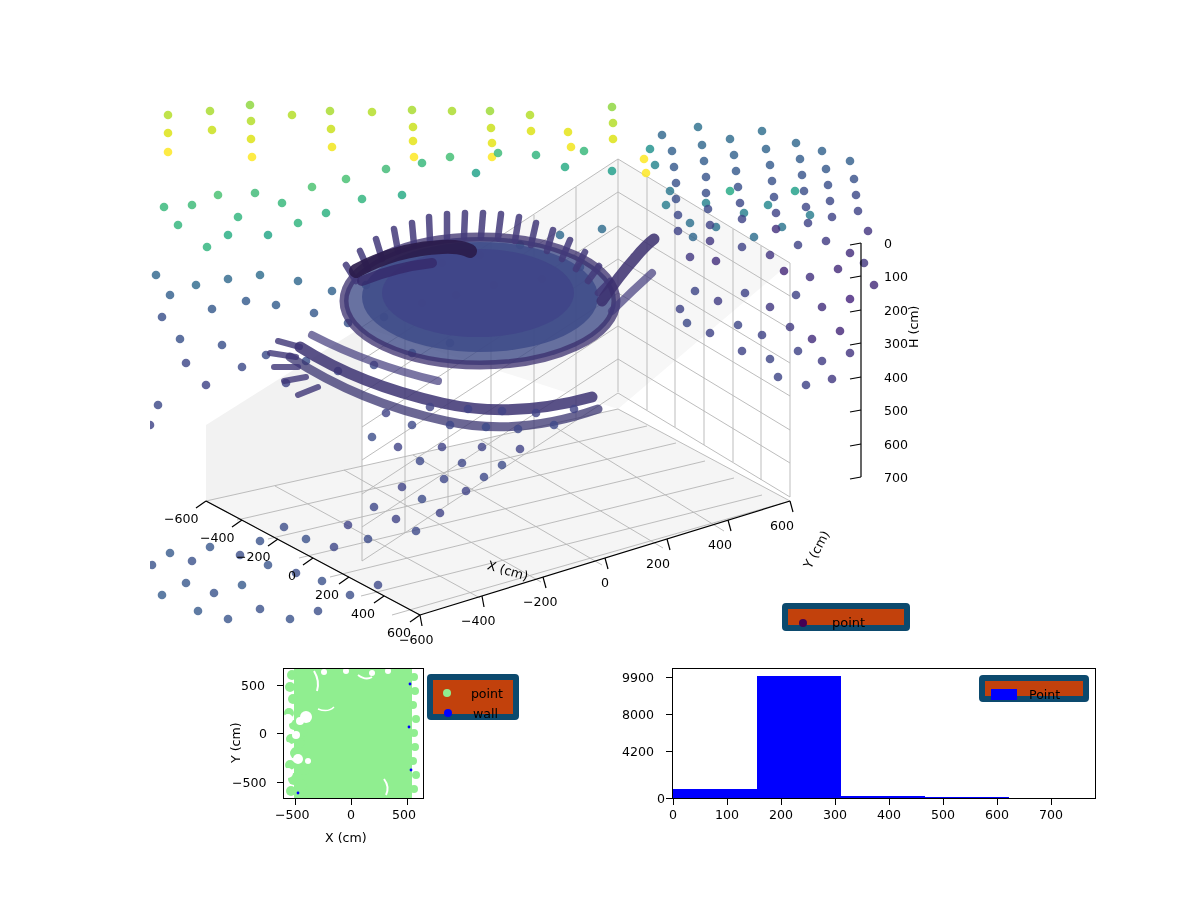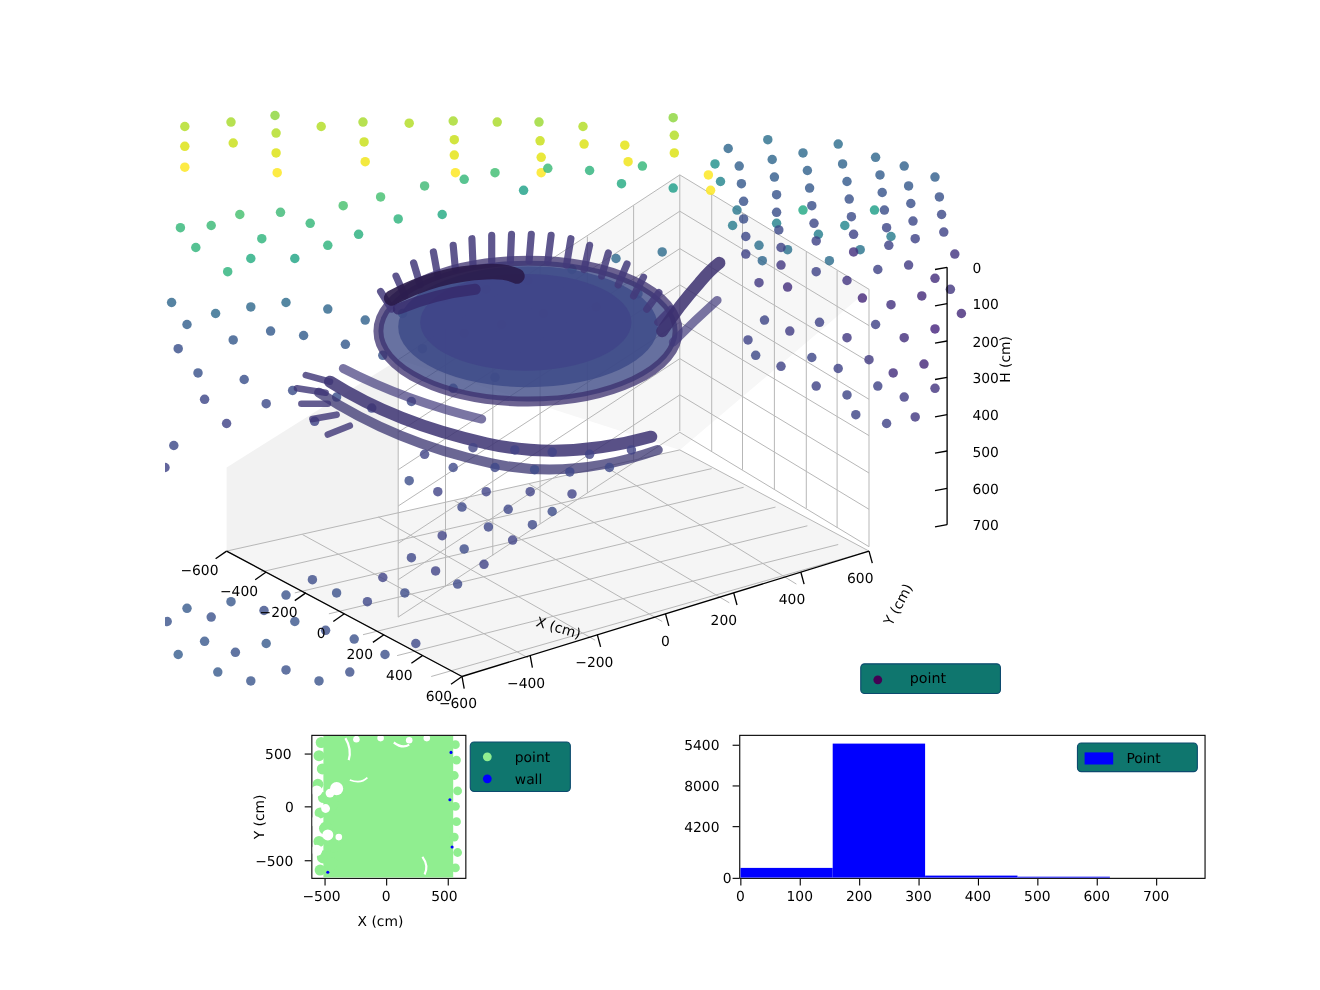--- a/index.html
+++ b/index.html
@@ -53,22 +53,22 @@
   
   #ax3d {
     position: absolute;
     left: 150px; top: 95px;
     width: 760px;
     height: 540px;
   }
   #ax3d svg, #ax2d svg, #axhist svg { display: block; }
   .legendbox {
     position: absolute;
-    background: #0f766e;
-    border: 1px solid #0c4a6e;
+    background: #c2410c;
+    border: 6px solid #0c4a6e;
     border-radius: 4px;
     box-sizing: border-box;
   }
   .legend-row {
     display: flex;
     align-items: center;
     height: 20px;
   }
   .legend-marker {
     width: 30px;
@@ -719,21 +719,21 @@
 
   <div class="tickmark" style="left:673px; top:799px; width:1.2px; height:6px;"></div>
   <div class="tickmark" style="left:727px; top:799px; width:1.2px; height:6px;"></div>
   <div class="tickmark" style="left:781px; top:799px; width:1.2px; height:6px;"></div>
   <div class="tickmark" style="left:835px; top:799px; width:1.2px; height:6px;"></div>
   <div class="tickmark" style="left:889px; top:799px; width:1.2px; height:6px;"></div>
   <div class="tickmark" style="left:943px; top:799px; width:1.2px; height:6px;"></div>
   <div class="tickmark" style="left:997px; top:799px; width:1.2px; height:6px;"></div>
   <div class="tickmark" style="left:1051px; top:799px; width:1.2px; height:6px;"></div>
 
-  <div class="tick" style="left:622px; top:670px;">5400</div>
+  <div class="tick" style="left:622px; top:670px;">9900</div>
   <div class="tick" style="left:622px; top:707px;">8000</div>
   <div class="tick" style="left:622px; top:744px;">4200</div>
   <div class="tick" style="left:657px; top:791px;">0</div>
 
   <div class="tick" style="left:669px; top:807px;">0</div>
   <div class="tick" style="left:715px; top:807px;">100</div>
   <div class="tick" style="left:769px; top:807px;">200</div>
   <div class="tick" style="left:823px; top:807px;">300</div>
   <div class="tick" style="left:877px; top:807px;">400</div>
   <div class="tick" style="left:931px; top:807px;">500</div>

